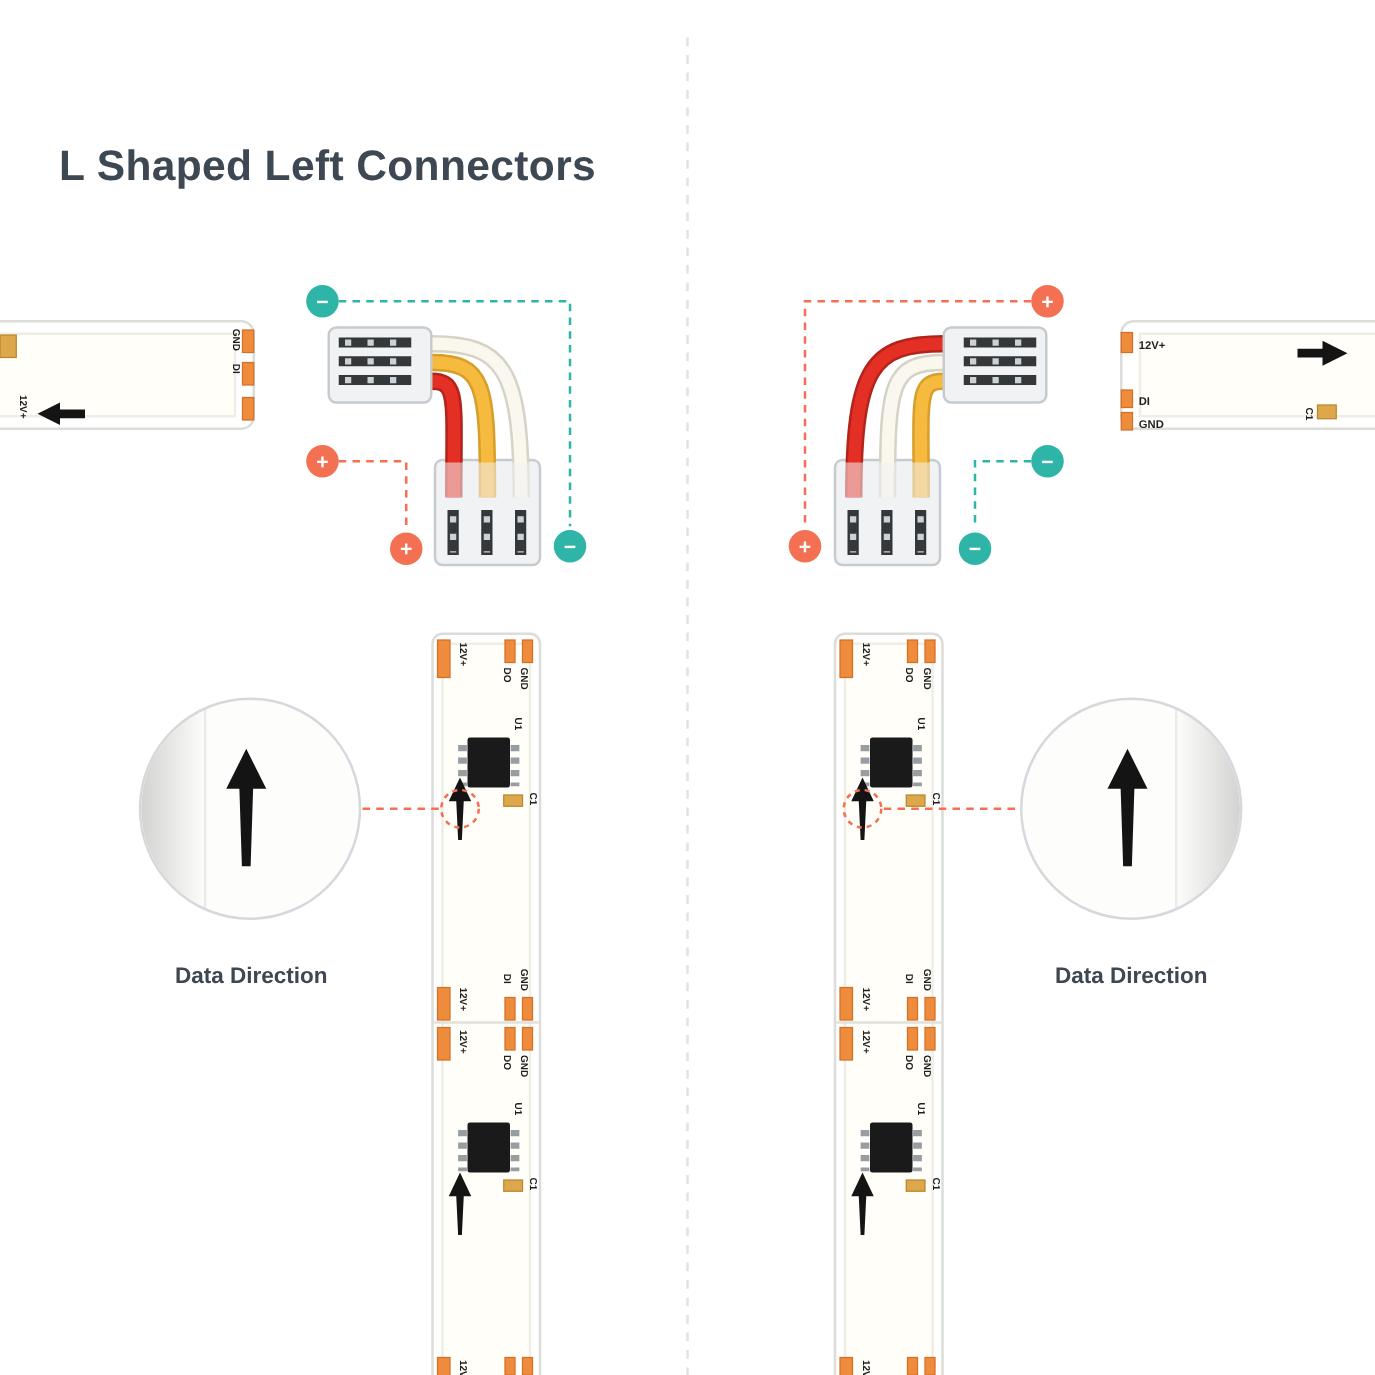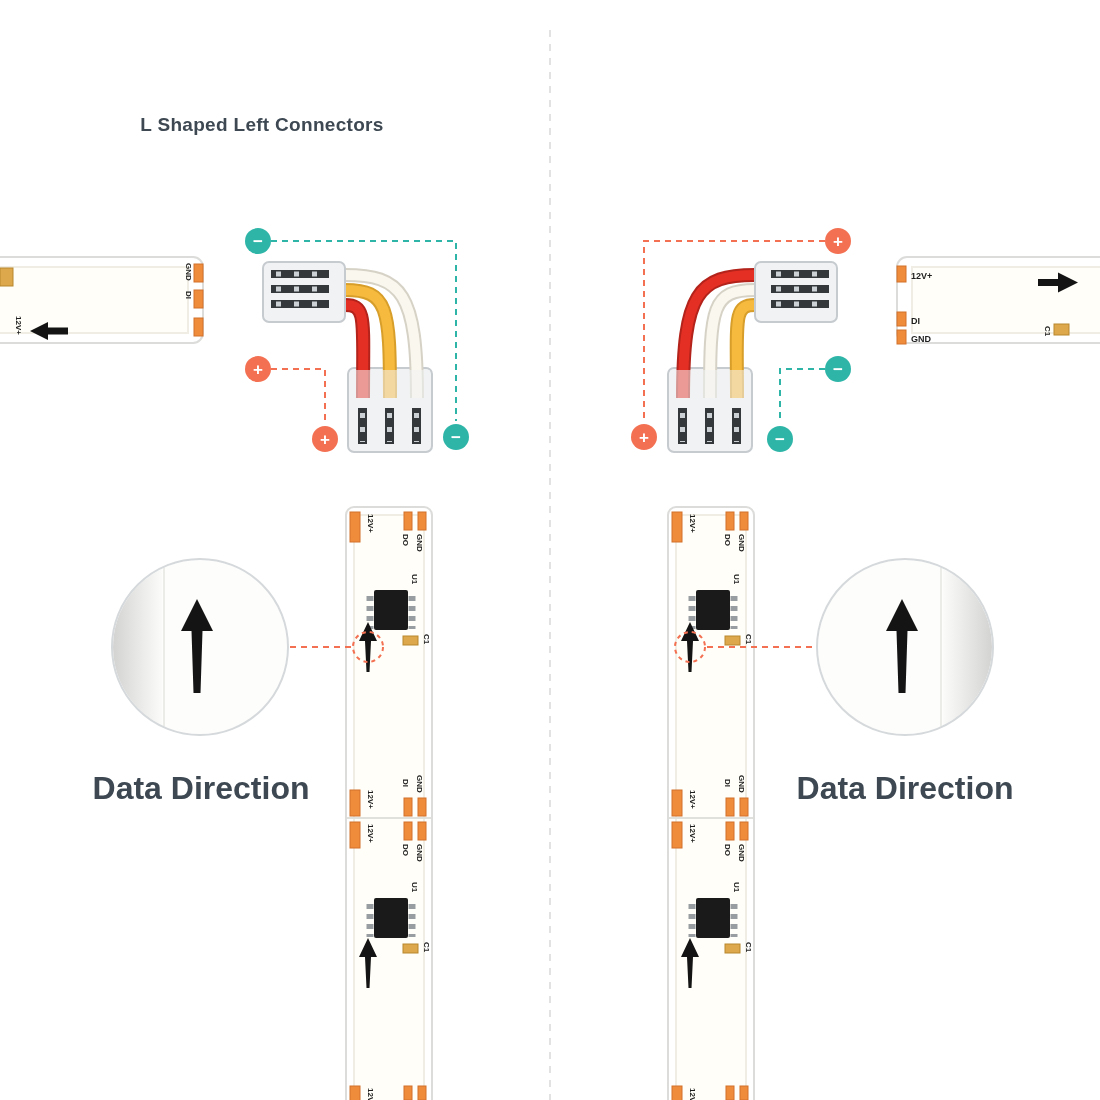--- a/index.html
+++ b/index.html
@@ -1,23 +1,23 @@
 <!DOCTYPE html>
 <html><head>
 <meta charset="utf-8">
 <style>
   html,body{margin:0;padding:0;background:#fff}
   .page{position:relative;width:1100px;height:1100px;background:#fff;overflow:hidden;
         font-family:"Liberation Sans",sans-serif}
   .title{position:absolute;top:114px;width:460px;text-align:center;
-         font-size:19px;font-weight:700;color:#3d4852;letter-spacing:.3px}
+         font-size:34px;font-weight:700;color:#3d4852;letter-spacing:.3px}
   .title-left{left:32px}
   .title-right{left:602px}
   .caption{position:absolute;top:770px;width:300px;text-align:center;
-           font-size:32px;font-weight:700;color:#3d4852}
+           font-size:18px;font-weight:700;color:#3d4852}
   .caption-left{left:51px}
   .caption-right{left:755px}
   svg.gfx{position:absolute;left:0;top:0}
   text{font-family:"Liberation Sans",sans-serif}
   .lbl{font-size:8px;font-weight:700;fill:#1f1f1f}
   .lblh{font-size:9px;font-weight:700;fill:#1f1f1f}
   .badge-txt{font-size:17px;font-weight:700;fill:#ffffff;text-anchor:middle}
   .dash{fill:none;stroke-width:2;stroke-dasharray:6 5}
   .dashc{fill:none;stroke-width:2;stroke-dasharray:4 4}
   .pad{fill:#ef8c3c;stroke:#d2702a;stroke-width:1}

